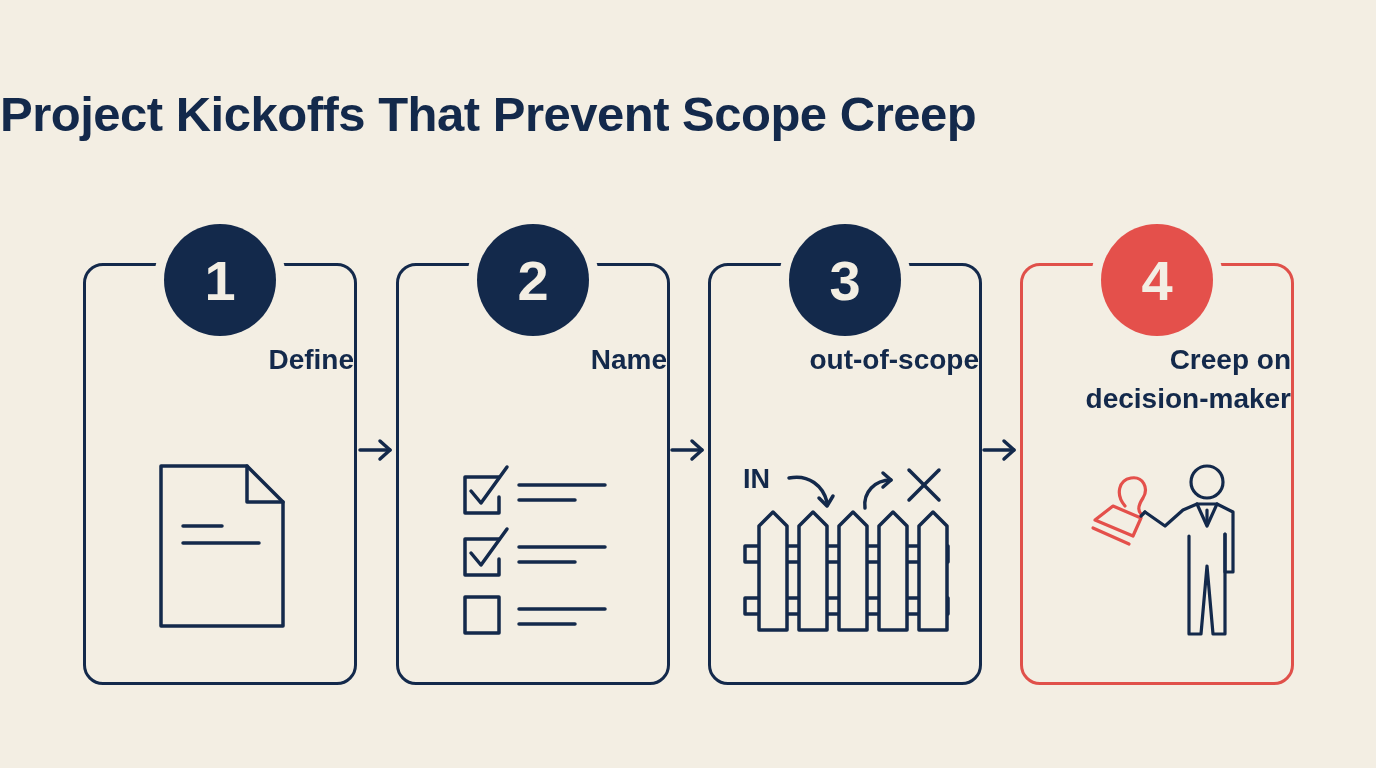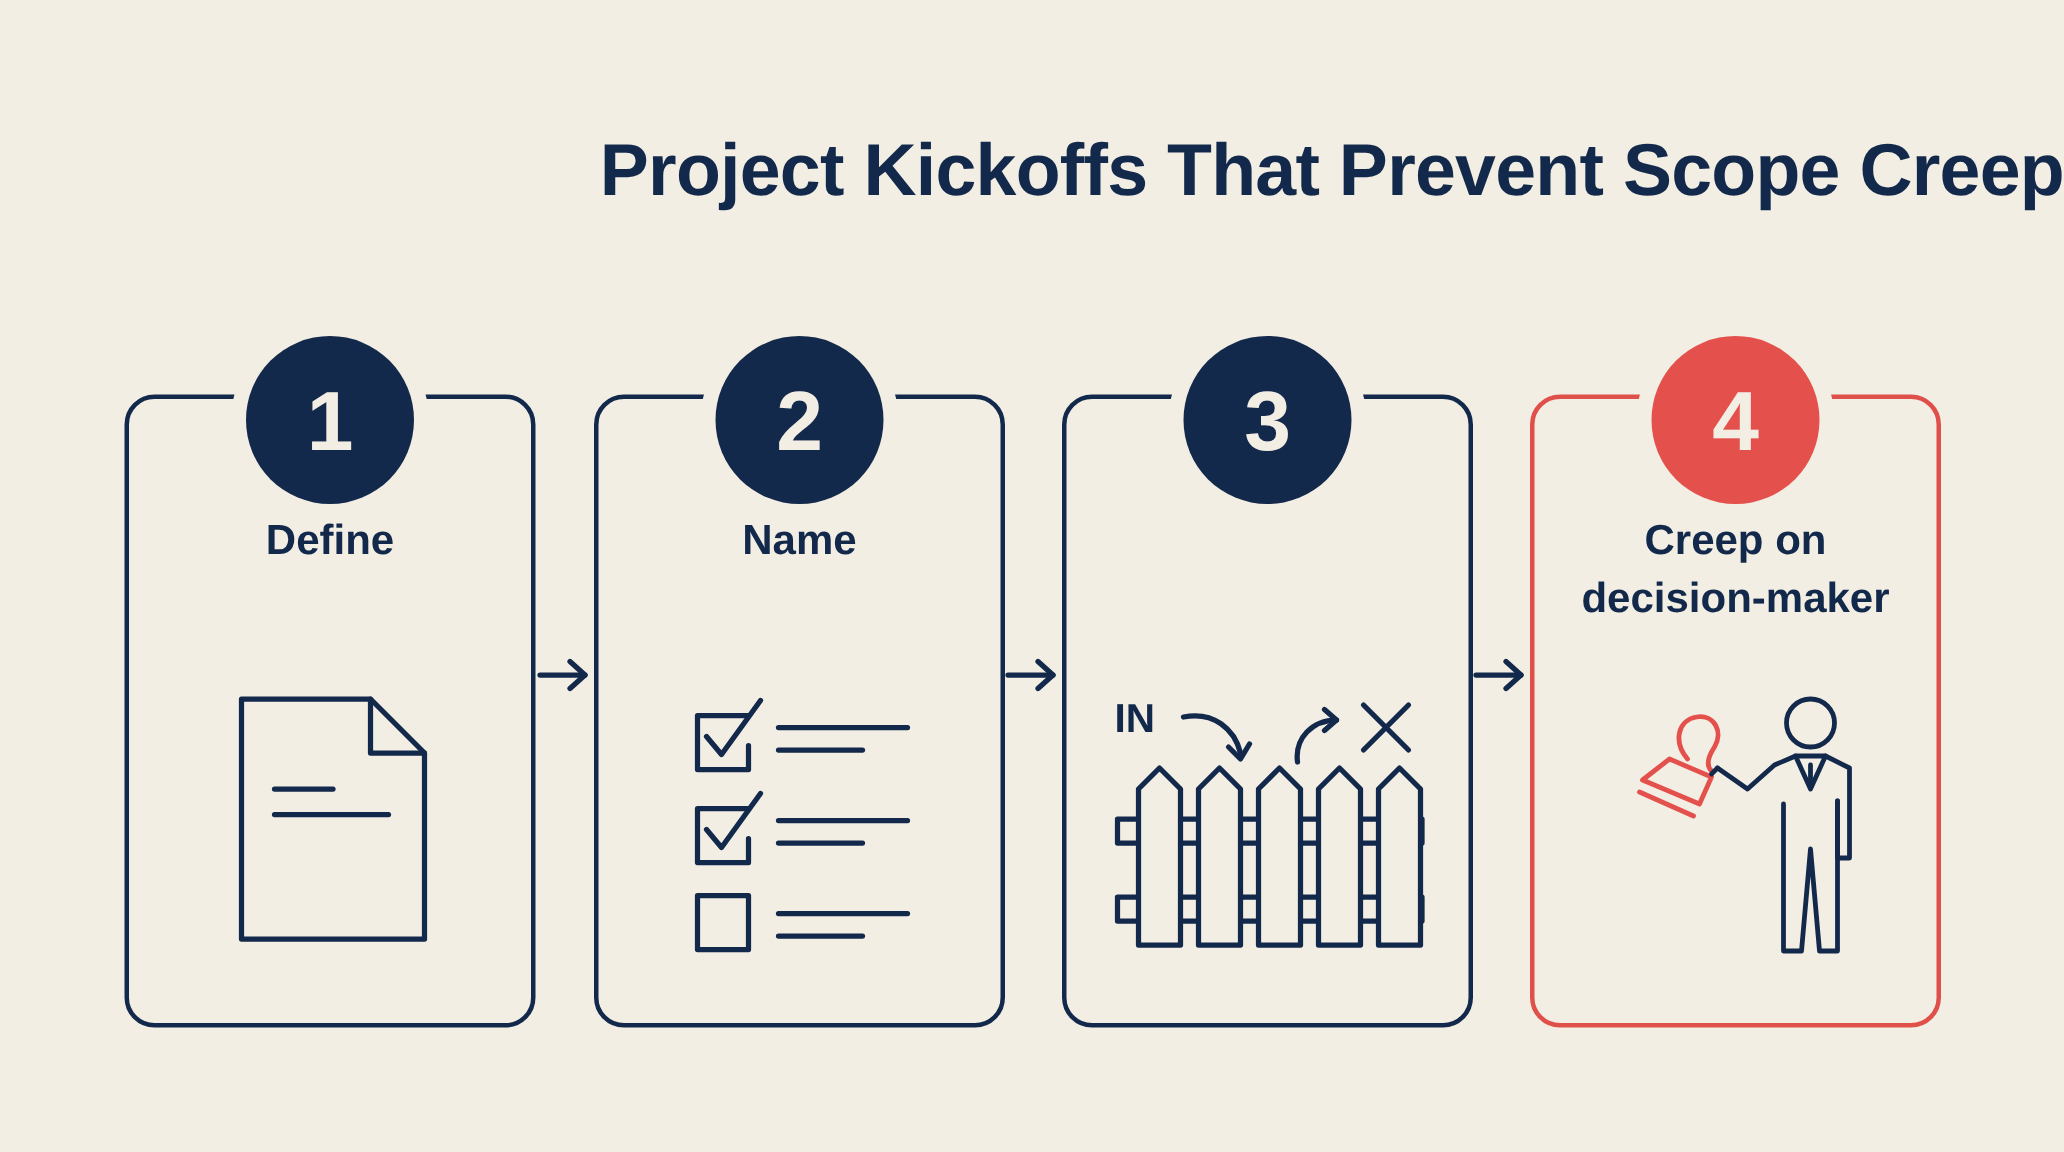--- a/index.html
+++ b/index.html
@@ -5,40 +5,40 @@
   html, body { margin:0; padding:0; }
   body {
     width:1376px; height:768px; overflow:hidden;
     background:#f3eee3;
     font-family:"Liberation Sans", "DejaVu Sans", sans-serif;
     color:#13294b;
     position:relative;
   }
   .title {
     position:absolute; left:0; top:86px; width:1376px;
-    text-align:right; font-size:49px; font-weight:700;
+    text-align:left; font-size:49px; font-weight:700;
     letter-spacing:-0.5px; color:#13294b;
   }
   .card {
     position:absolute; top:263px; width:268px; height:416px;
     border:3px solid #13294b; border-radius:20px; box-sizing:content-box;
   }
   .card.accent { border-color:#e0504a; }
   .badge {
     position:absolute; top:-42px; left:50%; margin-left:-56px;
     width:112px; height:112px; border-radius:50%;
     background:#13294b; color:#f3eee3;
     display:flex; align-items:center; justify-content:center;
     font-size:56px; font-weight:700;
     box-shadow:0 0 0 10px #f3eee3;
   }
   .card.accent .badge { background:#e4504b; }
   .label {
     position:absolute; top:74px; left:0; width:100%;
-    text-align:center; font-size:28px; font-weight:700; line-height:39px;
+    text-align:right; font-size:28px; font-weight:700; line-height:39px;
     color:#13294b;
   }
   .label span { display:block; }
   .icon { position:absolute; }
   .arrow { position:absolute; top:436px; width:36px; height:28px; }
 </style>
 </head>
 <body>
 
 <div class="title">Project Kickoffs That Prevent Scope Creep</div>
@@ -90,20 +90,21 @@
 <svg class="arrow" style="left:670px;" viewBox="0 0 36 28">
   <g fill="none" stroke="#13294b" stroke-width="3.5" stroke-linecap="round" stroke-linejoin="round">
     <line x1="2" y1="14" x2="32" y2="14"></line>
       <polyline points="22,5 32,14 22,23"></polyline>
   </g>
 </svg>
 
 <div class="card" style="left:708px;">
   <div class="badge">3</div>
   <div class="label">
+    <span>out-of-scope</span>
   </div>
   <svg class="icon" style="left:28px;top:192px;" width="215" height="180" viewBox="0 0 215 180">
     <text x="4" y="30" font-family="Liberation Sans, sans-serif" font-weight="700" font-size="27" fill="#13294b">IN</text>
     <g fill="none" stroke="#13294b" stroke-width="3.5" stroke-linecap="round" stroke-linejoin="round">
       <path d="M50 20 C70 16 84 28 88 44"></path>
       <polyline points="80,40 88,48 94,38"></polyline>
       <path d="M126 50 C124 34 136 22 152 22"></path>
       <polyline points="144,15 152,22 144,29"></polyline>
       <line x1="170" y1="12" x2="200" y2="42"></line>
       <line x1="200" y1="12" x2="170" y2="42"></line>

